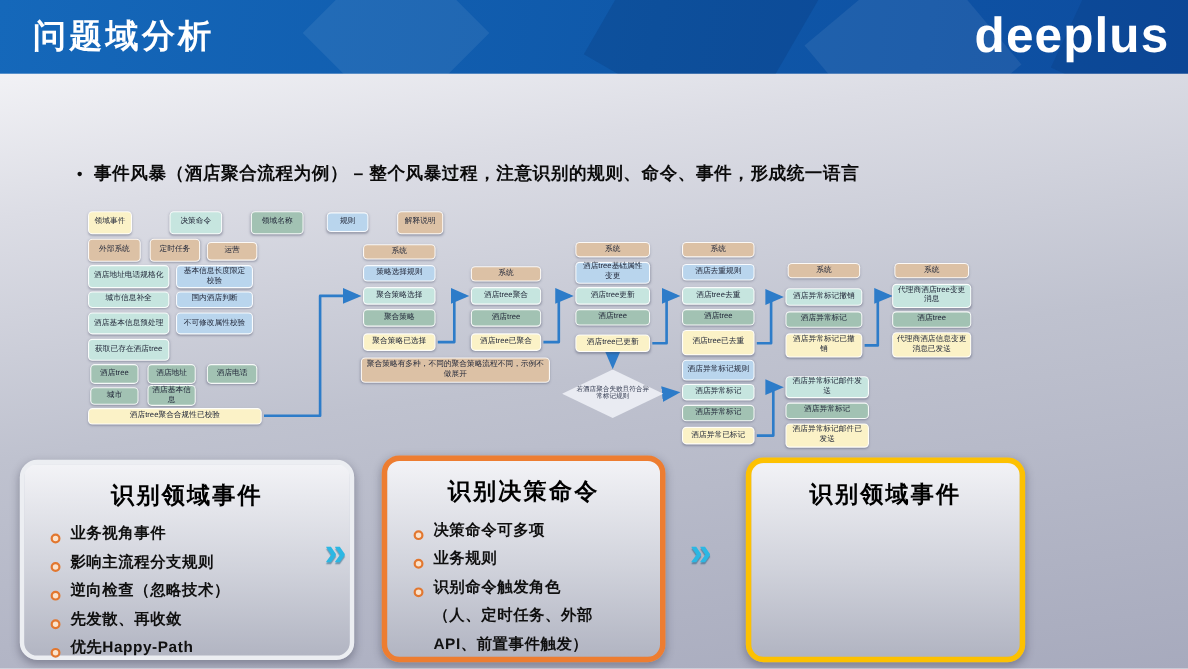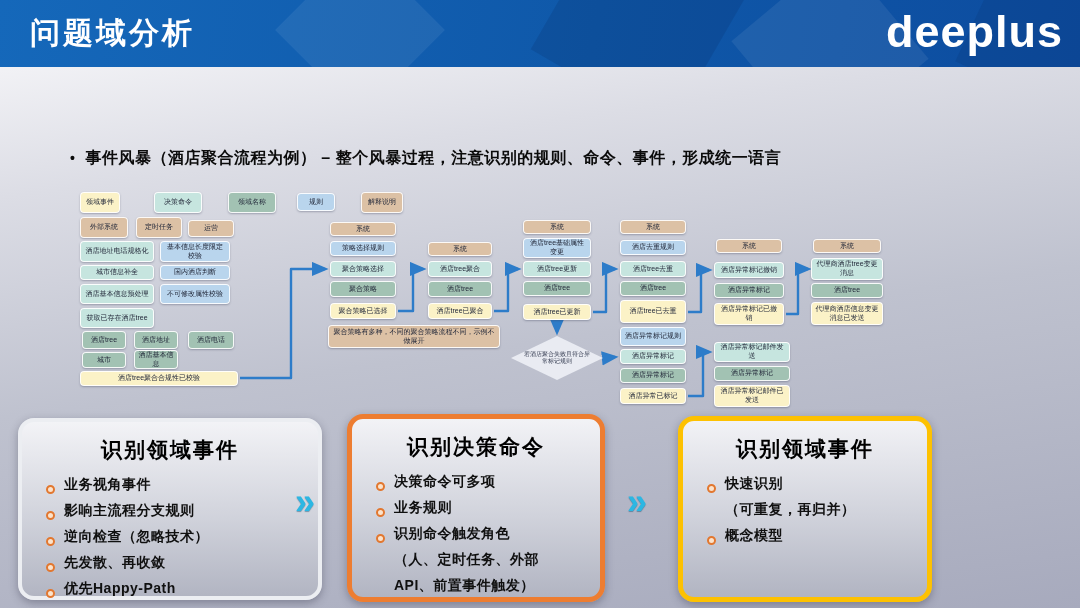--- a/index.html
+++ b/index.html
@@ -193,28 +193,15 @@
         <div class="bullet-row cont">
           <span>API、前置事件触发）</span>
         </div>
       </div>
   </div>
 
   <div class="chev chev-2">»</div>
 
   <div class="panel panel-3" style="border-color: rgb(253, 193, 1);">
     <div class="panel-title">识别领域事件</div>
-    <div class="panel-list">
-        <div class="bullet-row">
-          <span class="bullet-dot"></span>
-          <span>快速识别</span>
-        </div>
-        <div class="bullet-row cont">
-          <span>（可重复，再归并）</span>
-        </div>
-        <div class="bullet-row">
-          <span class="bullet-dot"></span>
-          <span>概念模型</span>
-        </div>
-      </div>
   </div>
 
 </div>
 
 </body></html>

